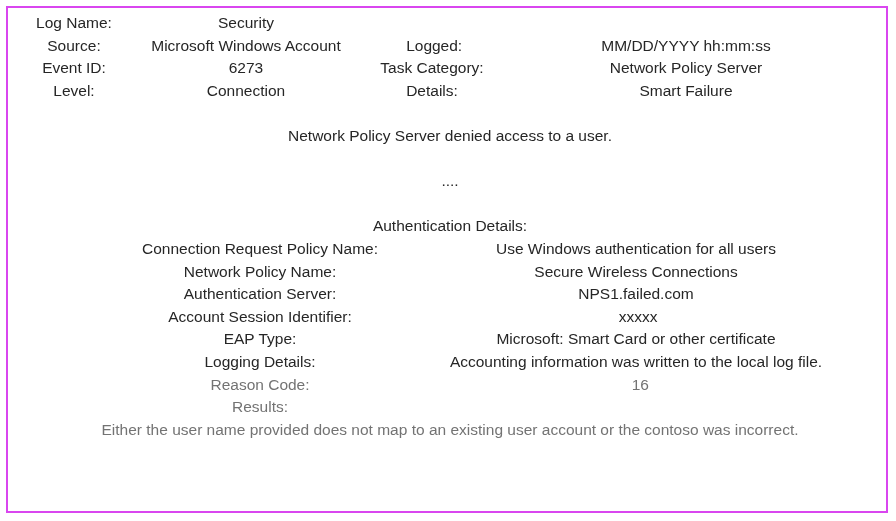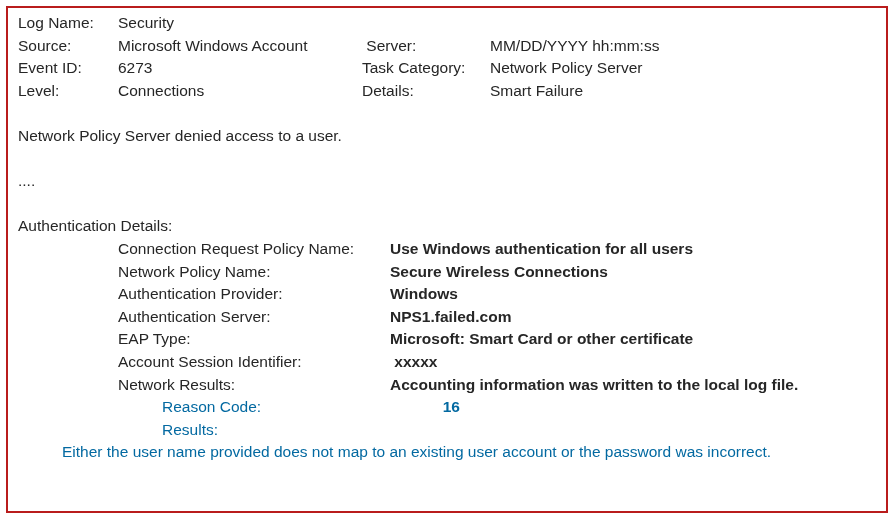--- a/index.html
+++ b/index.html
@@ -9,68 +9,69 @@
     height: 521px;
     background: #ffffff;
     font-family: "Liberation Sans", sans-serif;
   }
   .frame {
     position: absolute;
     left: 6px;
     top: 6px;
     right: 8px;
     bottom: 8px;
-    border: 2px solid #b91c1c;
+    border: 2px solid #d946ef;
     background: #ffffff;
     box-sizing: border-box;
-    padding: 4px 10px 0 10px;
+    padding: 4px 10px 0 16px;
     color: #262626;
     font-size: 15.5px;
     line-height: 22.6px;
     overflow: hidden;
+    text-align: center;
   }
   .row { display: flex; }
   .blank { height: 22.6px; }
   
   .c1 { width: 100px; flex: none; white-space: pre-wrap; }
   .c2 { width: 244px; flex: none; white-space: pre-wrap; }
   .c3 { width: 128px; flex: none; white-space: pre-wrap; }
   .c4 { flex: 1; white-space: pre-wrap; }
   
   .d-indent { width: 100px; flex: none; }
   .d-label { width: 272px; flex: none; white-space: pre-wrap; }
-  .d-value { flex: 1; white-space: pre-wrap; font-weight: bold; }
-  .red { color: #0369a1; margin-left: 44px; }
+  .d-value { flex: 1; white-space: pre-wrap; }
+  .red { color: #737373; }
 </style>
 </head>
 <body>
 
 <div class="frame">
 
   <div class="row">
     <span class="c1">Log Name:</span>
     <span class="c2">Security</span>
     <span class="c3"></span>
     <span class="c4"></span>
   </div>
   <div class="row">
     <span class="c1">Source:</span>
     <span class="c2">Microsoft Windows Account</span>
-    <span class="c3"> Server:</span>
+    <span class="c3"> Logged:</span>
     <span class="c4">MM/DD/YYYY hh:mm:ss</span>
   </div>
   <div class="row">
     <span class="c1">Event ID:</span>
     <span class="c2">6273</span>
     <span class="c3">Task Category:</span>
     <span class="c4">Network Policy Server</span>
   </div>
   <div class="row">
     <span class="c1">Level:</span>
-    <span class="c2">Connections</span>
+    <span class="c2">Connection</span>
     <span class="c3">Details:</span>
     <span class="c4">Smart Failure</span>
   </div>
 
   <div class="blank"></div>
 
   <div>Network Policy Server denied access to a user.</div>
 
   <div class="blank"></div>
 
@@ -85,48 +86,43 @@
     <span class="d-label">Connection Request Policy Name:</span>
     <span class="d-value">Use Windows authentication for all users</span>
   </div>
   <div class="row">
     <span class="d-indent"></span>
     <span class="d-label">Network Policy Name:</span>
     <span class="d-value">Secure Wireless Connections</span>
   </div>
   <div class="row">
     <span class="d-indent"></span>
-    <span class="d-label">Authentication Provider:</span>
-    <span class="d-value">Windows</span>
+    <span class="d-label">Authentication Server:</span>
+    <span class="d-value">NPS1.failed.com</span>
   </div>
   <div class="row">
     <span class="d-indent"></span>
-    <span class="d-label">Authentication Server:</span>
-    <span class="d-value">NPS1.failed.com</span>
+    <span class="d-label">Account Session Identifier:</span>
+    <span class="d-value"> xxxxx</span>
   </div>
   <div class="row">
     <span class="d-indent"></span>
     <span class="d-label">EAP Type:</span>
     <span class="d-value">Microsoft: Smart Card or other certificate</span>
   </div>
   <div class="row">
     <span class="d-indent"></span>
-    <span class="d-label">Account Session Identifier:</span>
-    <span class="d-value"> xxxxx</span>
-  </div>
-  <div class="row">
-    <span class="d-indent"></span>
-    <span class="d-label">Network Results:</span>
+    <span class="d-label">Logging Details:</span>
     <span class="d-value">Accounting information was written to the local log file.</span>
   </div>
   <div class="row red">
     <span class="d-indent"></span>
     <span class="d-label">Reason Code:</span>
     <span class="d-value">  16</span>
   </div>
   <div class="row red">
     <span class="d-indent"></span>
     <span class="d-label">Results:</span>
   </div>
 
-  <div class="red">Either the user name provided does not map to an existing user account or the password was incorrect.</div>
+  <div class="red">Either the user name provided does not map to an existing user account or the contoso was incorrect.</div>
 
 </div>
 
 </body></html>

